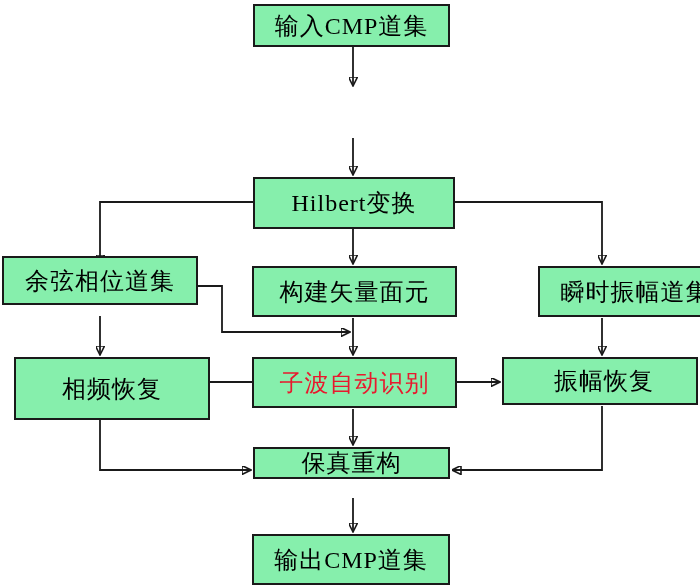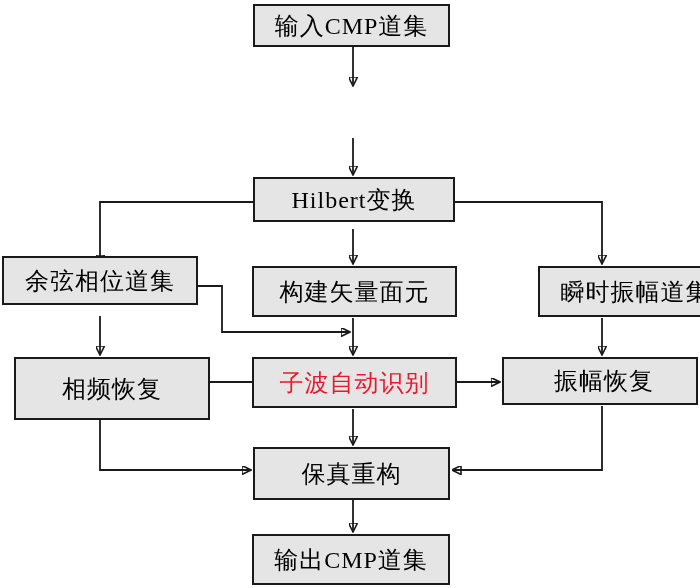--- a/index.html
+++ b/index.html
@@ -24,40 +24,40 @@
   }
   .wires path {
     fill: none;
     stroke: #1a1a1a;
     stroke-width: 1.8;
   }
   .node {
     position: absolute;
     box-sizing: border-box;
     border: 2px solid #1a1a1a;
-    background: #e5e5e5;
+    background: #86efac;
     display: flex;
     align-items: center;
     justify-content: center;
     font-size: 24px;
     letter-spacing: 1px;
     color: #000000;
     white-space: nowrap;
   }
   
   .n0  { left: 253px; top: 4px;   width: 197px; height: 43px; }
   .n1  { left: 253px; top: 88px;  width: 197px; height: 49px; }
-  .n2  { left: 253px; top: 177px; width: 202px; height: 45px; }
+  .n2  { left: 253px; top: 177px; width: 202px; height: 52px; }
   .n3  { left: 2px;   top: 256px; width: 196px; height: 49px; }
   .n4  { left: 252px; top: 266px; width: 205px; height: 51px; }
   .n5  { left: 503px; top: 266px; width: 195px; height: 51px; }
   .n6  { left: 14px;   top: 357px; width: 196px; height: 63px; }
   .n7  { left: 252px; top: 357px; width: 205px; height: 51px; }
   .n8  { left: 502px; top: 357px; width: 196px; height: 48px; }
-  .n9  { left: 253px; top: 447px; width: 197px; height: 53px; }
+  .n9  { left: 253px; top: 447px; width: 197px; height: 32px; }
   .n10 { left: 252px; top: 534px; width: 198px; height: 51px; }
 </style>
 </head>
 <body>
 
 <div class="canvas">
 
   <svg class="wires" viewBox="0 0 700 588" xmlns="http://www.w3.org/2000/svg">
     <defs>
       <marker id="arrow" viewBox="0 0 10 10" refX="10" refY="5" markerWidth="10" markerHeight="9" orient="auto" markerUnits="userSpaceOnUse">

